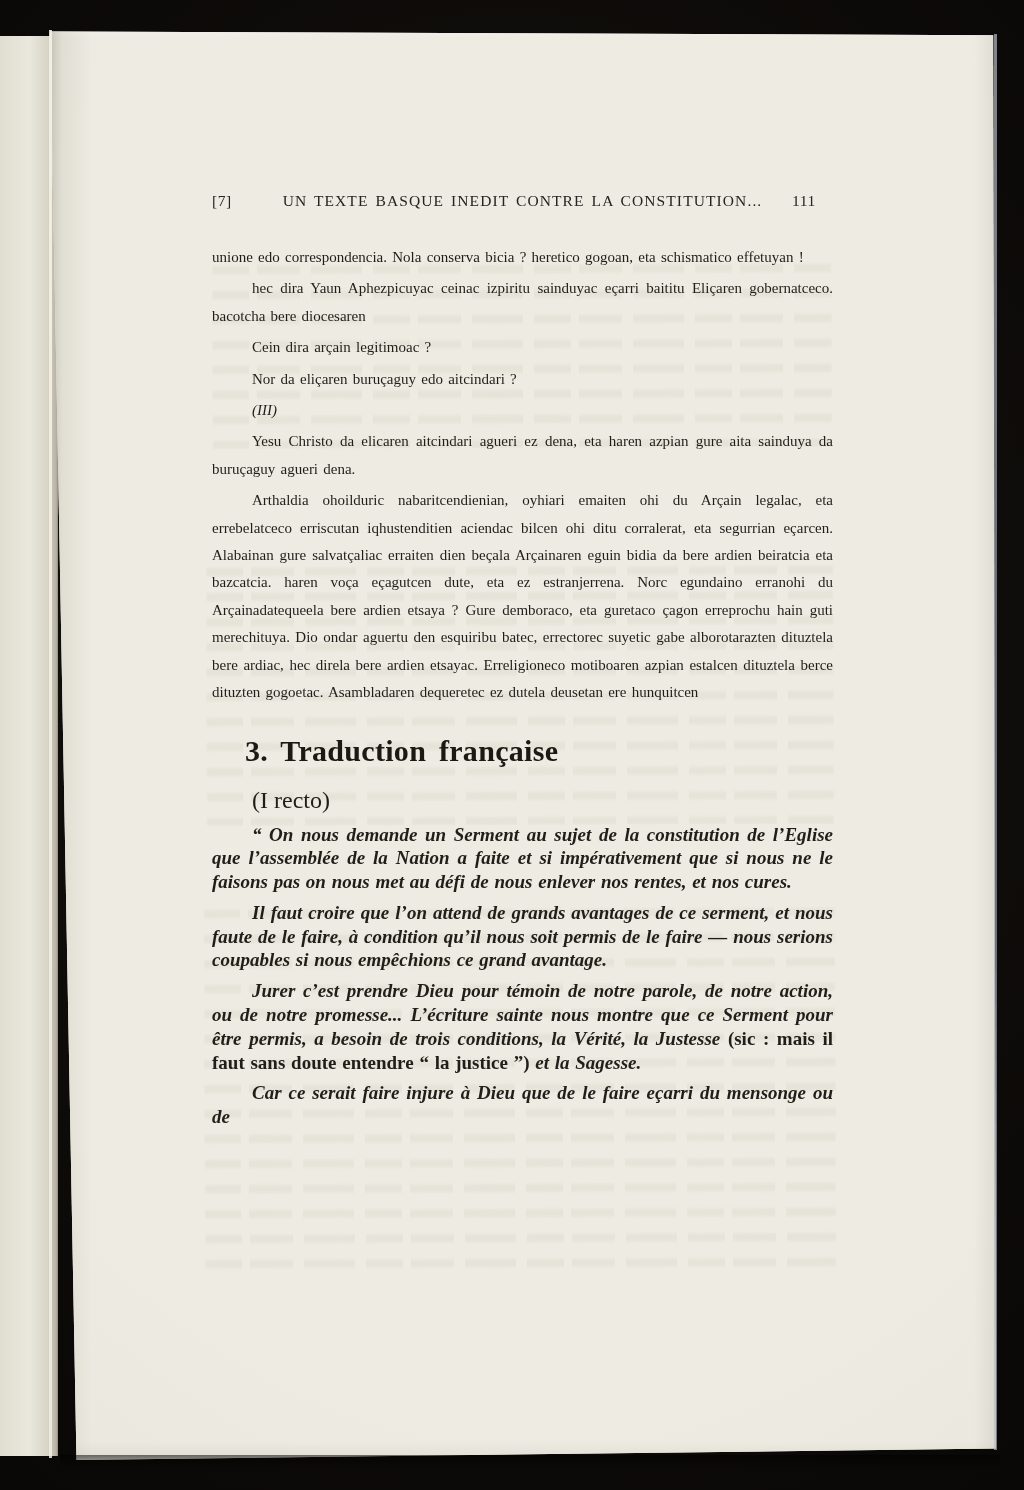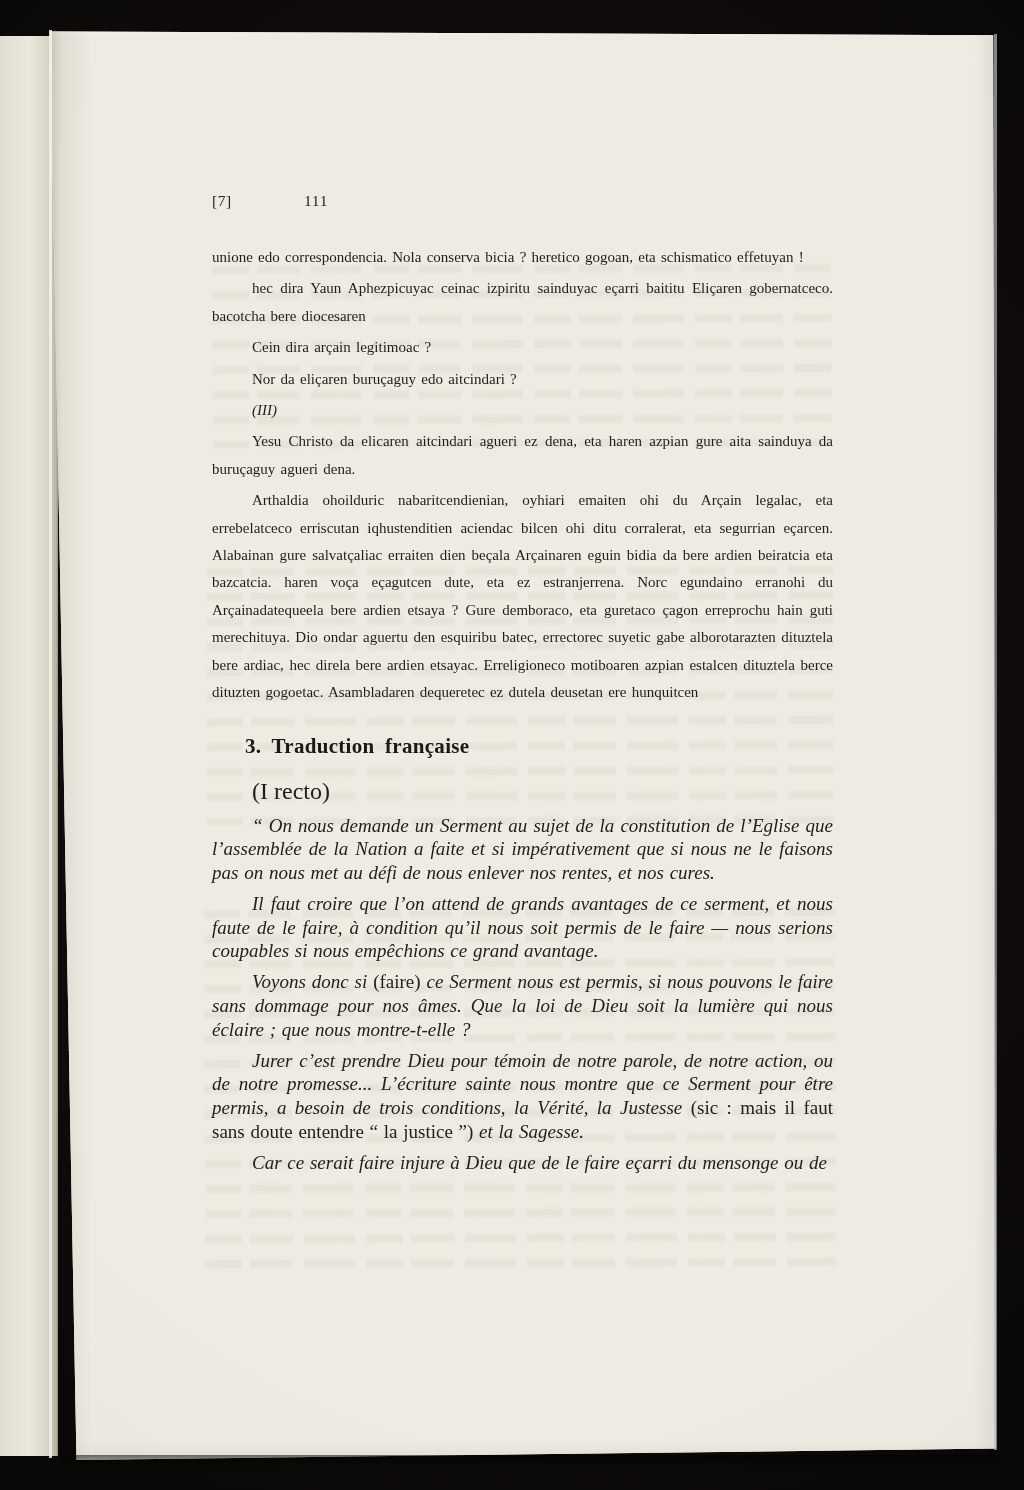--- a/index.html
+++ b/index.html
@@ -42,66 +42,66 @@
     background-image:repeating-linear-gradient(to bottom,
       rgba(0,0,0,0) 0 7px, rgba(146,130,96,0.12) 7px 15px, rgba(0,0,0,0) 15px 25px);
     -webkit-mask-image:repeating-linear-gradient(90deg,#000 0 37px,transparent 37px 45px,#000 45px 88px,transparent 88px 99px,#000 99px 150px,transparent 150px 161px);
     mask-image:repeating-linear-gradient(90deg,#000 0 37px,transparent 37px 45px,#000 45px 88px,transparent 88px 99px,#000 99px 150px,transparent 150px 161px);
   }
   
   #column{position:absolute;left:212px;top:192px;width:621px;z-index:5;color:#211e1a;}
   .hdr{display:flex;align-items:baseline;font-size:15.5px;letter-spacing:.6px;margin-bottom:34px;color:#262320;}
   .hdr .num{width:58px;}
   .hdr .ttl{flex:1;text-align:center;letter-spacing:1.1px;word-spacing:2px;}
-  .hdr .pg{width:58px;text-align:right;}
+  .hdr .pg{width:58px;text-align:center;}
   .para{text-align:justify;}
   .indent{text-indent:40px;}
   #basque .para{font-size:15px;line-height:27.4px;margin-bottom:4px;word-spacing:1.5px;}
-  #french .para{font-size:19px;line-height:23.8px;margin-bottom:7px;font-style:italic;word-spacing:1px;}
+  #french .para{font-size:19px;line-height:23.8px;margin-bottom:7px;font-style:italic;word-spacing:1px;font-weight:bold;}
   .roman{font-style:normal;}
   .italic{font-style:italic;}
   .section-heading{
-    font-weight:700;font-size:21px;letter-spacing:.3px;word-spacing:5px;
+    font-weight:700;font-size:30px;letter-spacing:.3px;word-spacing:5px;
     padding-left:33px;margin:27px 0 19px 0;color:#1c1915;
   }
   .recto{font-size:24px;padding-left:40px;margin-bottom:9px;}
 </style>
 </head>
 <body>
 
 <div class="page-under"></div>
 <div class="page"></div>
 <div class="crease"></div>
 <div class="stack-edge"></div>
 <div class="bottom-shadow"></div>
 
 <div class="ghost" style="left:212px;top:258px;width:620px;height:190px;"></div>
 <div class="ghost" style="left:206px;top:560px;width:628px;height:265px;"></div>
 <div class="ghost" style="left:204px;top:902px;width:632px;height:370px;"></div>
 
 <div id="column">
   <div class="hdr">
     <span class="num">[7]</span>
+    <span class="ttl">UN TEXTE BASQUE INEDIT CONTRE LA CONSTITUTION...</span>
     <span class="pg">111</span>
   </div>
 
   <div id="basque">
       <div class="para"><span class="roman">unione edo correspondencia. Nola conserva bicia ? heretico gogoan, eta schismatico effetuyan !</span></div>
       <div class="para indent"><span class="roman">hec dira Yaun Aphezpicuyac ceinac izpiritu sainduyac eçarri baititu Eliçaren gobernatceco. bacotcha bere diocesaren</span></div>
       <div class="para indent"><span class="roman">Cein dira arçain legitimoac ?</span></div>
       <div class="para indent"><span class="roman">Nor da eliçaren buruçaguy edo aitcindari ?</span></div>
       <div class="para indent"><span class="italic">(III)</span></div>
       <div class="para indent"><span class="roman">Yesu Christo da elicaren aitcindari agueri ez dena, eta haren azpian gure aita sainduya da buruçaguy agueri dena.</span></div>
       <div class="para indent"><span class="roman">Arthaldia ohoilduric nabaritcendienian, oyhiari emaiten ohi du Arçain legalac, eta errebelatceco erriscutan iqhustenditien aciendac bilcen ohi ditu corralerat, eta segurrian eçarcen. Alabainan gure salvatçaliac erraiten dien beçala Arçainaren eguin bidia da bere ardien beiratcia eta bazcatcia. haren voça eçagutcen dute, eta ez estranjerrena. Norc egundaino erranohi du Arçainadatequeela bere ardien etsaya ? Gure demboraco, eta guretaco çagon erreprochu hain guti merechituya. Dio ondar aguertu den esquiribu batec, errectorec suyetic gabe alborotarazten dituztela bere ardiac, hec direla bere ardien etsayac. Erreligioneco motiboaren azpian estalcen dituztela berce dituzten gogoetac. Asambladaren dequeretec ez dutela deusetan ere hunquitcen</span></div>
     </div>
 
   <div class="section-heading">3. Traduction française</div>
 
   <div class="recto">(I recto)</div>
 
   <div id="french">
       <div class="para indent"><span class="italic">“ On nous demande un Serment au sujet de la constitution de l’Eglise que l’assemblée de la Nation a faite et si impérativement que si nous ne le faisons pas on nous met au défi de nous enlever nos rentes, et nos cures.</span></div>
       <div class="para indent"><span class="italic">Il faut croire que l’on attend de grands avantages de ce serment, et nous faute de le faire, à condition qu’il nous soit permis de le faire — nous serions coupables si nous empêchions ce grand avantage.</span></div>
-      <div class="para indent"><span class="italic">Voyons donc si </span><span class="roman">(faire)</span><span class="italic"> ce Serment nous est permis, si nous pouvons le faire sans dommage pour nos âmes. Que la loi de Dieu soit la lumière qui nous éclaire ; que nous montre-t-elle ?</span></div>
       <div class="para indent"><span class="italic">Jurer c’est prendre Dieu pour témoin de notre parole, de notre action, ou de notre promesse... L’écriture sainte nous montre que ce Serment pour être permis, a besoin de trois conditions, la Vérité, la Justesse </span><span class="roman">(sic : mais il faut sans doute entendre “ la justice ”) </span><span class="italic">et la Sagesse.</span></div>
       <div class="para indent"><span class="italic">Car ce serait faire injure à Dieu que de le faire eçarri du mensonge ou de</span></div>
     </div>
 </div>
 
 </body></html>

